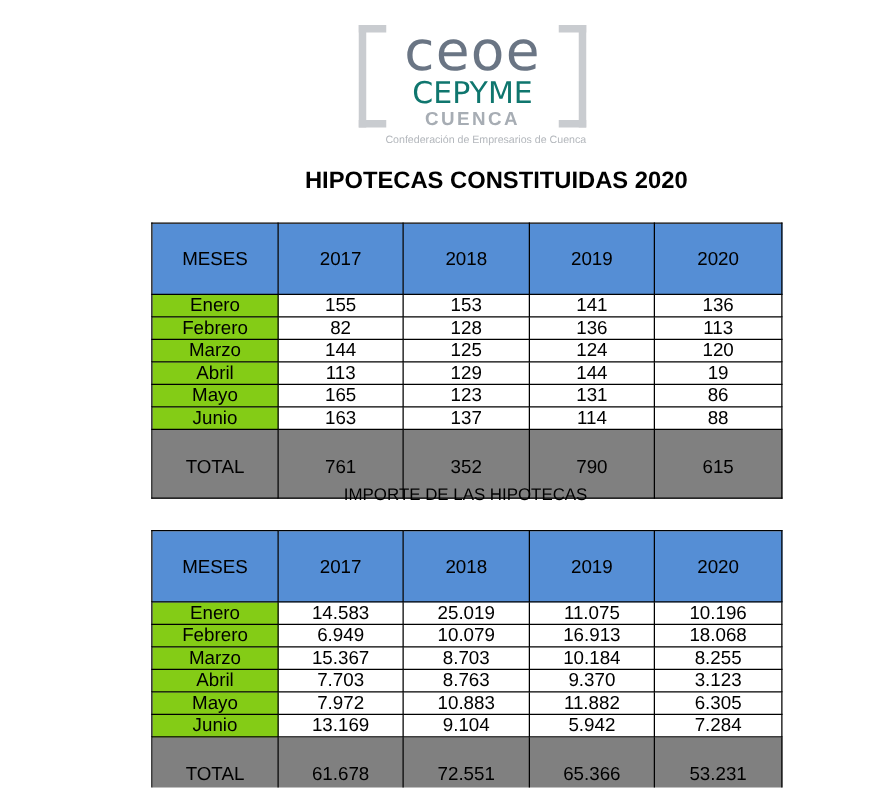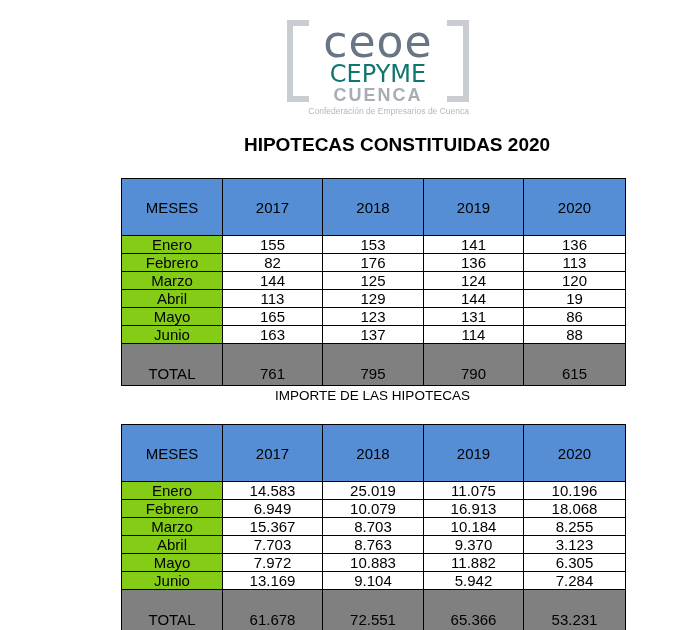--- a/index.html
+++ b/index.html
@@ -5,32 +5,32 @@
   html, body { margin: 0; padding: 0; }
   body {
     width: 700px; height: 630px; background: #ffffff; position: relative; overflow: hidden;
     font-family: "Liberation Sans", sans-serif; color: #000;
   }
   .logo { position: absolute; left: 287px; top: 18px; width: 182px; height: 100px; }
   .logo .br-left { position: absolute; left: 0; top: 2px; width: 12px; height: 82px; border: 6px solid #c9ccd0; border-right: none; box-sizing: border-box; width: 22px; }
   .logo .br-right { position: absolute; right: 0; top: 2px; height: 82px; border: 6px solid #c9ccd0; border-left: none; box-sizing: border-box; width: 22px; }
   .logo .ceoe { position: absolute; left: 22px; top: 4px; width: 138px; text-align: center; font-size: 44px; line-height: 40px; color: #6a7584; letter-spacing: 1px; font-family: "DejaVu Sans", sans-serif; }
   .logo .cepyme { position: absolute; left: 22px; top: 44px; width: 138px; text-align: center; font-size: 24px; line-height: 24px; color: #0f766e; font-family: "DejaVu Sans", sans-serif; }
-  .logo .cuenca { position: absolute; left: 22px; top: 69px; width: 138px; text-align: center; font-size: 18px; font-weight: bold; color: #a7adb4; letter-spacing: 2px; line-height: 17px; }
+  .logo .cuenca { position: absolute; left: 22px; top: 69px; width: 138px; text-align: center; font-size: 15px; font-weight: bold; color: #a7adb4; letter-spacing: 2px; line-height: 17px; }
   .logo .tagline { position: absolute; left: 0; top: 88px; width: 182px; text-align: right; font-size: 8.5px; color: #b3b7bc; white-space: nowrap; }
 
   .title { position: absolute; left: 0; top: 134px; width: 794px; text-align: center; font-size: 19px; font-weight: bold; }
   .subtitle { position: absolute; left: 0; top: 388px; width: 745px; text-align: center; font-size: 13.5px; }
 
   table.data { position: absolute; left: 121px; border-collapse: collapse; table-layout: fixed; width: 504px; border-radius: 17px; }
   table.data td { border: 1px solid #000; text-align: center; font-size: 15px; padding: 0; line-height: 17px; height: 17px; }
   table.data td.hdr { background: #558ed5; height: 56px; font-size: 15px; }
   table.data td.month { background: #84cc16; }
   table.data td.val { background: #ffffff; margin-top: 11px; }
-  table.data td.tot { background: #808080; height: 38px; vertical-align: bottom; padding-bottom: 3px; }
+  table.data td.tot { background: #808080; height: 38px; vertical-align: bottom; padding-bottom: 16px; }
   #t1 { top: 178px; }
   #t2 { top: 424px; }
 </style>
 </head>
 <body>
 
 <div class="logo">
   <div class="br-left"></div>
   <div class="br-right"></div>
   <div class="ceoe">ceoe</div>
@@ -60,21 +60,21 @@
   <tr>
     <td class="month">Enero</td>
     <td class="val">155</td>
     <td class="val">153</td>
     <td class="val">141</td>
     <td class="val">136</td>
   </tr>
   <tr>
     <td class="month">Febrero</td>
     <td class="val">82</td>
-    <td class="val">176</td>
+    <td class="val">128</td>
     <td class="val">136</td>
     <td class="val">113</td>
   </tr>
   <tr>
     <td class="month">Marzo</td>
     <td class="val">144</td>
     <td class="val">125</td>
     <td class="val">124</td>
     <td class="val">120</td>
   </tr>
@@ -95,21 +95,21 @@
   <tr>
     <td class="month">Junio</td>
     <td class="val">163</td>
     <td class="val">137</td>
     <td class="val">114</td>
     <td class="val">88</td>
   </tr>
   <tr>
     <td class="tot">TOTAL</td>
     <td class="tot">761</td>
-    <td class="tot">795</td>
+    <td class="tot">352</td>
     <td class="tot">790</td>
     <td class="tot">615</td>
   </tr>
 </tbody>
   </table>
 
 <div class="subtitle">IMPORTE DE LAS HIPOTECAS</div>
 
 <table class="data" id="t2">
   <colgroup>

